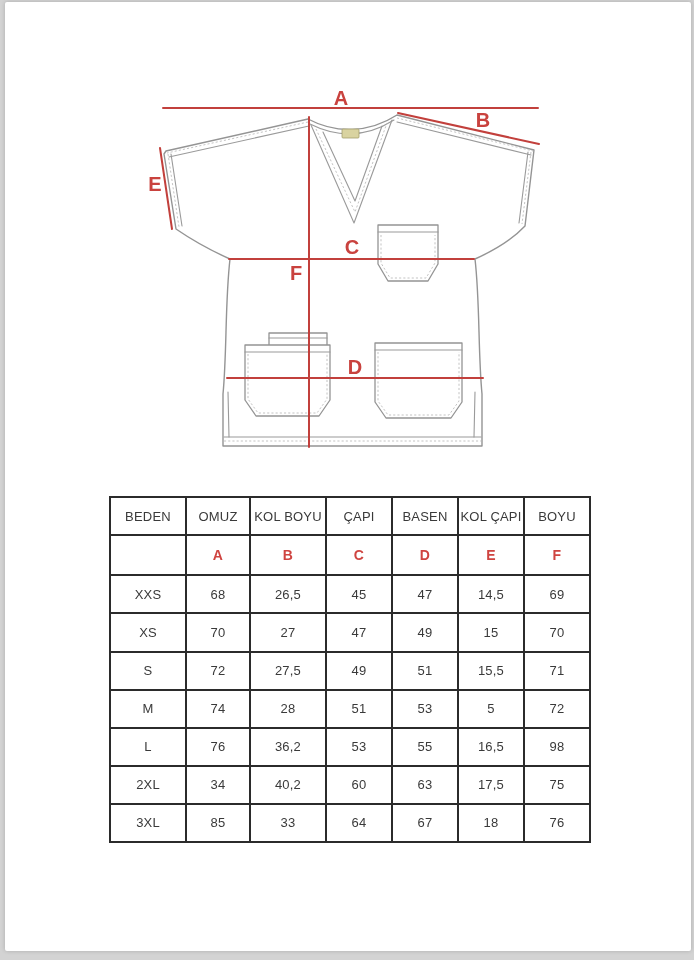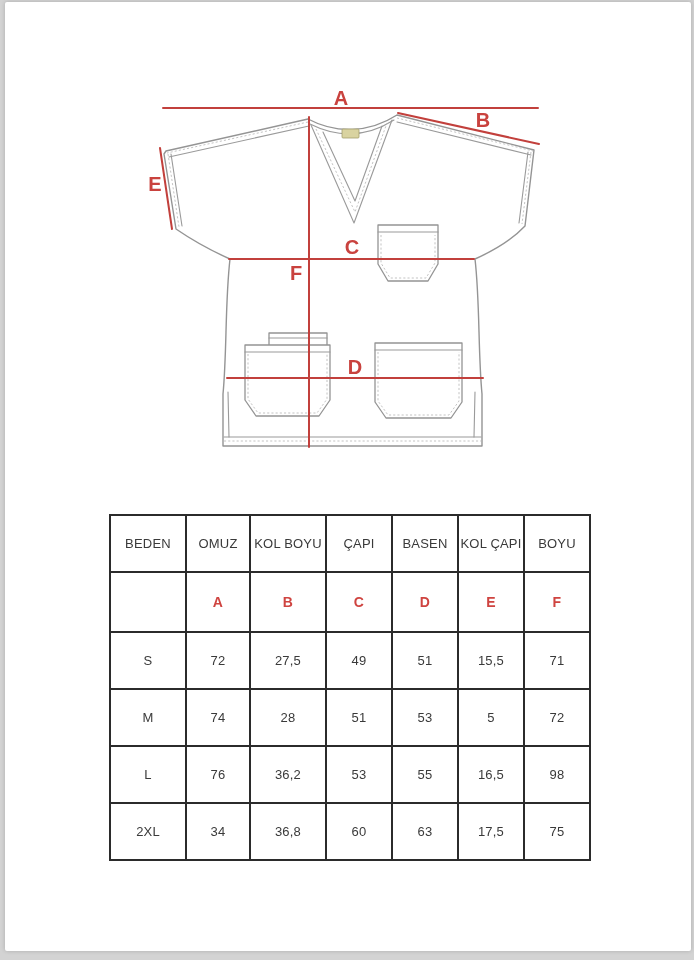--- a/index.html
+++ b/index.html
@@ -20,21 +20,21 @@
   svg{display:block;}
   .g-outline{fill:#ffffff;stroke:#949494;stroke-width:1.4;stroke-linejoin:round;stroke-linecap:round;}
   .g-line{fill:none;stroke:#9a9a9a;stroke-width:1.1;stroke-linejoin:round;stroke-linecap:round;}
   .g-fill{fill:#ffffff;stroke:#949494;stroke-width:1.3;stroke-linejoin:round;}
   .stitch{fill:none;stroke:#bcbcbc;stroke-width:.9;stroke-dasharray:2.1 2.1;}
   .red-line{fill:none;stroke:#c2403c;stroke-width:2;stroke-linecap:round;}
   .red-label{fill:#c9423e;font-family:"Liberation Sans",sans-serif;font-weight:bold;font-size:20px;}
   .tag{fill:#d9d3a0;stroke:#a3a06c;stroke-width:.8;}
   
   .size-table{
-    position:absolute;left:104px;top:512px;
+    position:absolute;left:104px;top:494px;
     width:480px;height:347px;
     border-collapse:collapse;table-layout:fixed;
     font-size:13px;color:#3a3a3a;
   }
   .size-table td{
     border:2px solid #2b2b2b;
     text-align:center;vertical-align:middle;
     padding:0;letter-spacing:.2px;
   }
   .size-table .letter-row td{
@@ -135,20 +135,38 @@
           <tr class="letter-row">
             <td></td>
             <td>A</td>
             <td>B</td>
             <td>C</td>
             <td>D</td>
             <td>E</td>
             <td>F</td>
           </tr>
           <tr class="data-row">
+            <td>XXS</td>
+            <td>68</td>
+            <td>26,5</td>
+            <td>45</td>
+            <td>47</td>
+            <td>14,5</td>
+            <td>69</td>
+          </tr>
+          <tr class="data-row">
+            <td>XS</td>
+            <td>70</td>
+            <td>27</td>
+            <td>47</td>
+            <td>49</td>
+            <td>15</td>
+            <td>70</td>
+          </tr>
+          <tr class="data-row">
             <td>S</td>
             <td>72</td>
             <td>27,5</td>
             <td>49</td>
             <td>51</td>
             <td>15,5</td>
             <td>71</td>
           </tr>
           <tr class="data-row">
             <td>M</td>
@@ -164,23 +182,32 @@
             <td>76</td>
             <td>36,2</td>
             <td>53</td>
             <td>55</td>
             <td>16,5</td>
             <td>98</td>
           </tr>
           <tr class="data-row">
             <td>2XL</td>
             <td>34</td>
-            <td>36,8</td>
+            <td>40,2</td>
             <td>60</td>
             <td>63</td>
             <td>17,5</td>
             <td>75</td>
           </tr>
+          <tr class="data-row">
+            <td>3XL</td>
+            <td>85</td>
+            <td>33</td>
+            <td>64</td>
+            <td>67</td>
+            <td>18</td>
+            <td>76</td>
+          </tr>
         </tbody>
     </table>
 
   </div>
 </div>
 
 </body></html>

